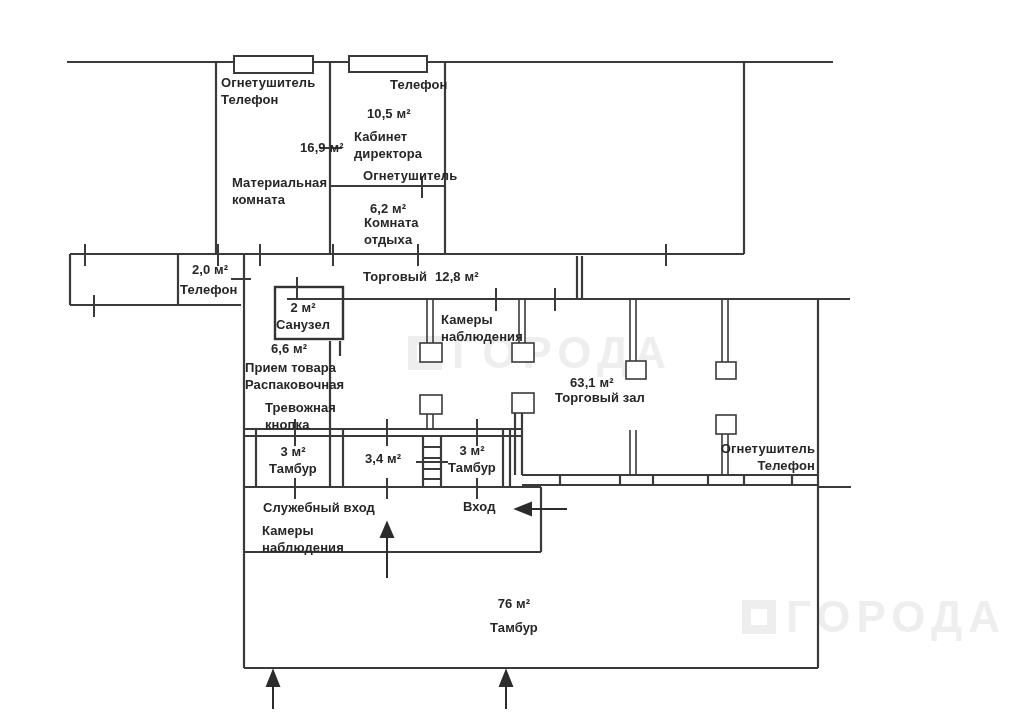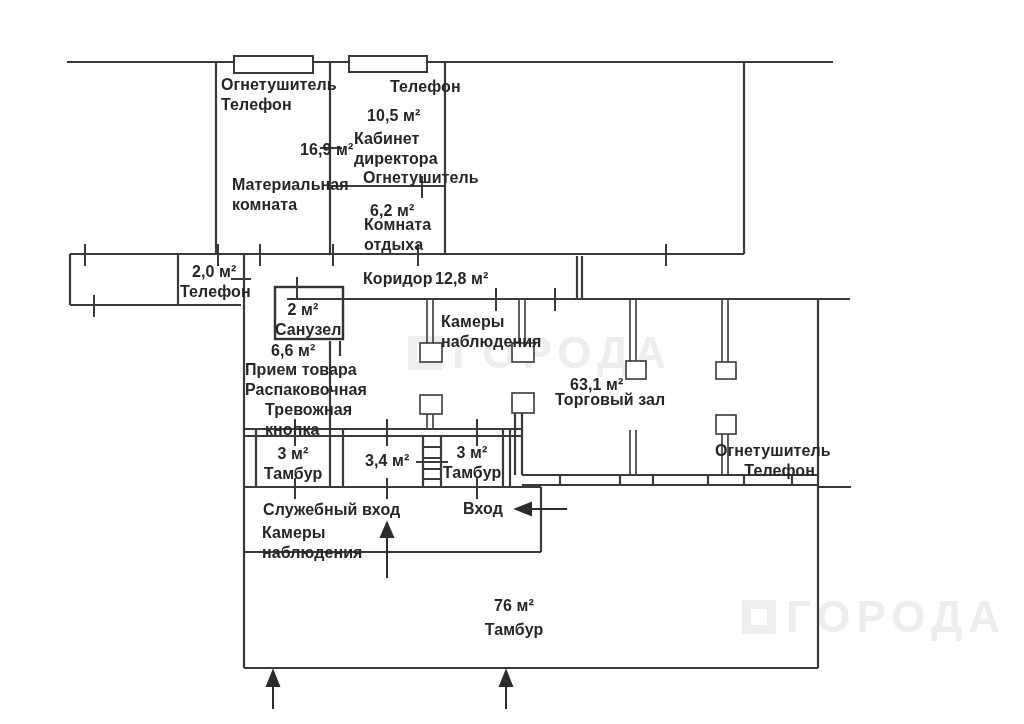--- a/index.html
+++ b/index.html
@@ -1,19 +1,19 @@
 <!DOCTYPE html>
 <html><head>
 <meta charset="utf-8">
 <style>
   html,body{margin:0;padding:0;background:#fff;}
   #plan{position:relative;width:1024px;height:724px;background:#fff;overflow:hidden;
         font-family:"Liberation Sans",sans-serif;}
   #plan svg{position:absolute;left:0;top:0;}
-  .lbl{position:absolute;font-size:16px;font-weight:600;color:#262626;line-height:1.28;
+  .lbl{position:absolute;font-size:13px;font-weight:600;color:#262626;line-height:1.28;
        white-space:pre-line;letter-spacing:0.1px;}
   .lbl.c{text-align:center;}
   .lbl.r{text-align:right;}
   .wm{position:absolute;font-size:44px;font-weight:700;color:rgba(90,90,90,0.10);
       letter-spacing:6px;white-space:nowrap;display:flex;align-items:center;gap:10px;}
   .wm .wm-box{display:inline-block;width:34px;height:34px;border:9px solid rgba(90,90,90,0.10);
       box-sizing:border-box;}
 </style>
 </head>
 <body>
@@ -138,21 +138,21 @@
 директора</div>
   <div class="lbl" style="left:363px;top:168px;">Огнетушитель</div>
 
   <div class="lbl" style="left:370px;top:201px;">6,2 м²</div>
   <div class="lbl" style="left:364px;top:215px;">Комната
 отдыха</div>
 
   <div class="lbl" style="left:192px;top:262px;">2,0 м²</div>
   <div class="lbl" style="left:180px;top:282px;">Телефон</div>
 
-  <div class="lbl" style="left:363px;top:269px;">Коридор</div>
+  <div class="lbl" style="left:363px;top:269px;">Торговый</div>
   <div class="lbl" style="left:435px;top:269px;">12,8 м²</div>
 
   <div class="lbl c" style="left:275px;top:300px;width:56px;">2 м²
 Санузел</div>
 
   <div class="lbl" style="left:271px;top:341px;">6,6 м²</div>
   <div class="lbl" style="left:245px;top:360px;">Прием товара
 Распаковочная</div>
   <div class="lbl" style="left:265px;top:400px;">Тревожная
 кнопка</div>

